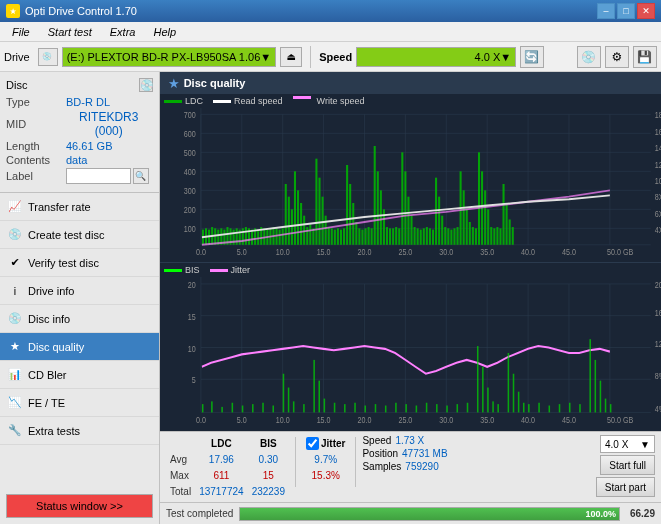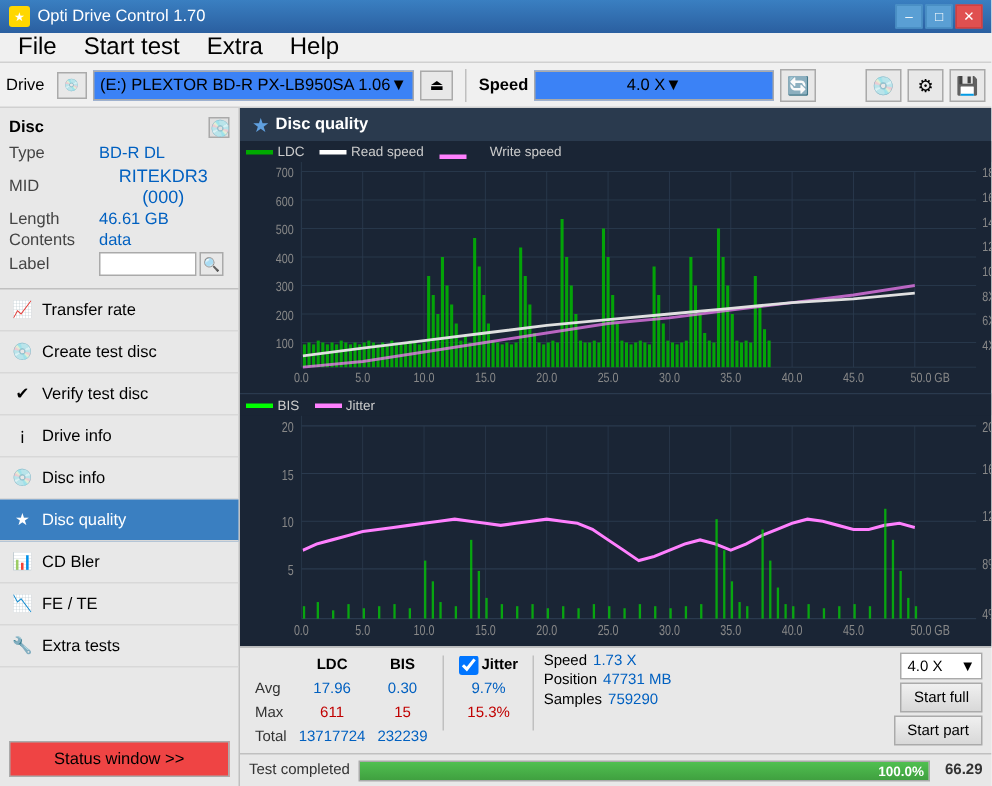--- a/index.html
+++ b/index.html
@@ -28,59 +28,60 @@
       height: 20px;
       display: flex;
       align-items: center;
       padding: 0 4px;
       border-bottom: 1px solid #d0d0d0;
       gap: 2px;
     }
     .menu-item {
       padding: 2px 8px;
       cursor: pointer;
-      font-size: 16px;
+      font-size: 11px;
+      font-style: italic;
     }
 
     
     .toolbar {
       background: #f0f0f0;
       height: 30px;
       display: flex;
       align-items: center;
       padding: 0 4px;
       border-bottom: 1px solid #d0d0d0;
       gap: 4px;
     }
     .toolbar-label { font-size: 11px; font-weight: normal; margin-right: 4px; }
     .drive-icon { width: 20px; height: 18px; background: #e8e8e8; border: 1px solid #aaa; display: flex; align-items: center; justify-content: center; font-size: 8px; }
     .drive-dropdown {
       border: 1px solid #aaa;
-      background: #3b82f6;
+      background: #84cc16;
       height: 20px;
       padding: 0 4px;
       font-size: 11px;
       min-width: 160px;
       display: flex;
       align-items: center;
-      justify-content: center;
+      justify-content: flex-end;
     }
     .eject-btn { width: 22px; height: 20px; background: #e8e8e8; border: 1px solid #aaa; display: flex; align-items: center; justify-content: center; font-size: 10px; cursor: pointer; }
     .toolbar-sep { width: 1px; height: 22px; background: #c0c0c0; margin: 0 4px; }
     .speed-label { font-size: 11px; font-weight: bold; }
     .toolbar-icon-btn { width: 24px; height: 22px; background: #e8e8e8; border: 1px solid #aaa; display: flex; align-items: center; justify-content: center; font-size: 12px; cursor: pointer; }
 
     
     .main { display: flex; height: calc(524px - 72px); }
 
     
     .sidebar { width: 160px; background: #e8e8e8; border-right: 1px solid #c0c0c0; display: flex; flex-direction: column; }
     .disc-info-panel { padding: 6px; border-bottom: 1px solid #c0c0c0; }
     .disc-header { display: flex; align-items: center; justify-content: space-between; margin-bottom: 4px; }
-    .disc-title { font-weight: bold; font-size: 11px; }
+    .disc-title { font-weight: normal; font-size: 11px; }
     .disc-field { display: flex; align-items: center; margin-bottom: 2px; font-size: 11px; }
     .disc-field-label { width: 60px; color: #444; }
     .disc-field-value { color: #0060c0; }
     .label-input { width: 65px; height: 16px; border: 1px solid #aaa; background: white; font-size: 10px; padding: 0 2px; }
     .label-btn { width: 16px; height: 16px; background: #e8e8e8; border: 1px solid #aaa; display: flex; align-items: center; justify-content: center; font-size: 9px; cursor: pointer; margin-left: 2px; }
 
     .sidebar-nav { flex: 1; }
     .nav-item {
       height: 28px;
       display: flex;
@@ -274,21 +275,21 @@
       <div style="flex:1;position:relative;border-bottom:1px solid #2a3a4e;">
         <div style="display:flex;align-items:center;gap:10px;padding:2px 4px;background:#1a2535;">
           <div style="display:flex;align-items:center;gap:3px;">
             <div style="width:18px;height:3px;background:#00aa00;"></div>
             <span style="color:#ccc;font-size:9px;">LDC</span>
           </div>
           <div style="display:flex;align-items:center;gap:3px;">
             <div style="width:18px;height:3px;background:#ffffff;"></div>
             <span style="color:#ccc;font-size:9px;">Read speed</span>
           </div>
-          <div style="display:flex;align-items:flex-end;gap:16px;">
+          <div style="display:flex;align-items:flex-start;gap:6px;">
             <div style="width:18px;height:3px;background:#ff80ff;"></div>
             <span style="color:#ccc;font-size:9px;">Write speed</span>
           </div>
         </div>
         <div style="position:relative;height:calc(100% - 16px);">
           <svg class="chart-svg" viewBox="0 0 490 120" preserveAspectRatio="none">
 
             <rect width="490" height="120" fill="#1a2535"></rect>
 
             <line x1="40" y1="0" x2="40" y2="108" stroke="#2a3a4e" stroke-width="0.5"></line>

